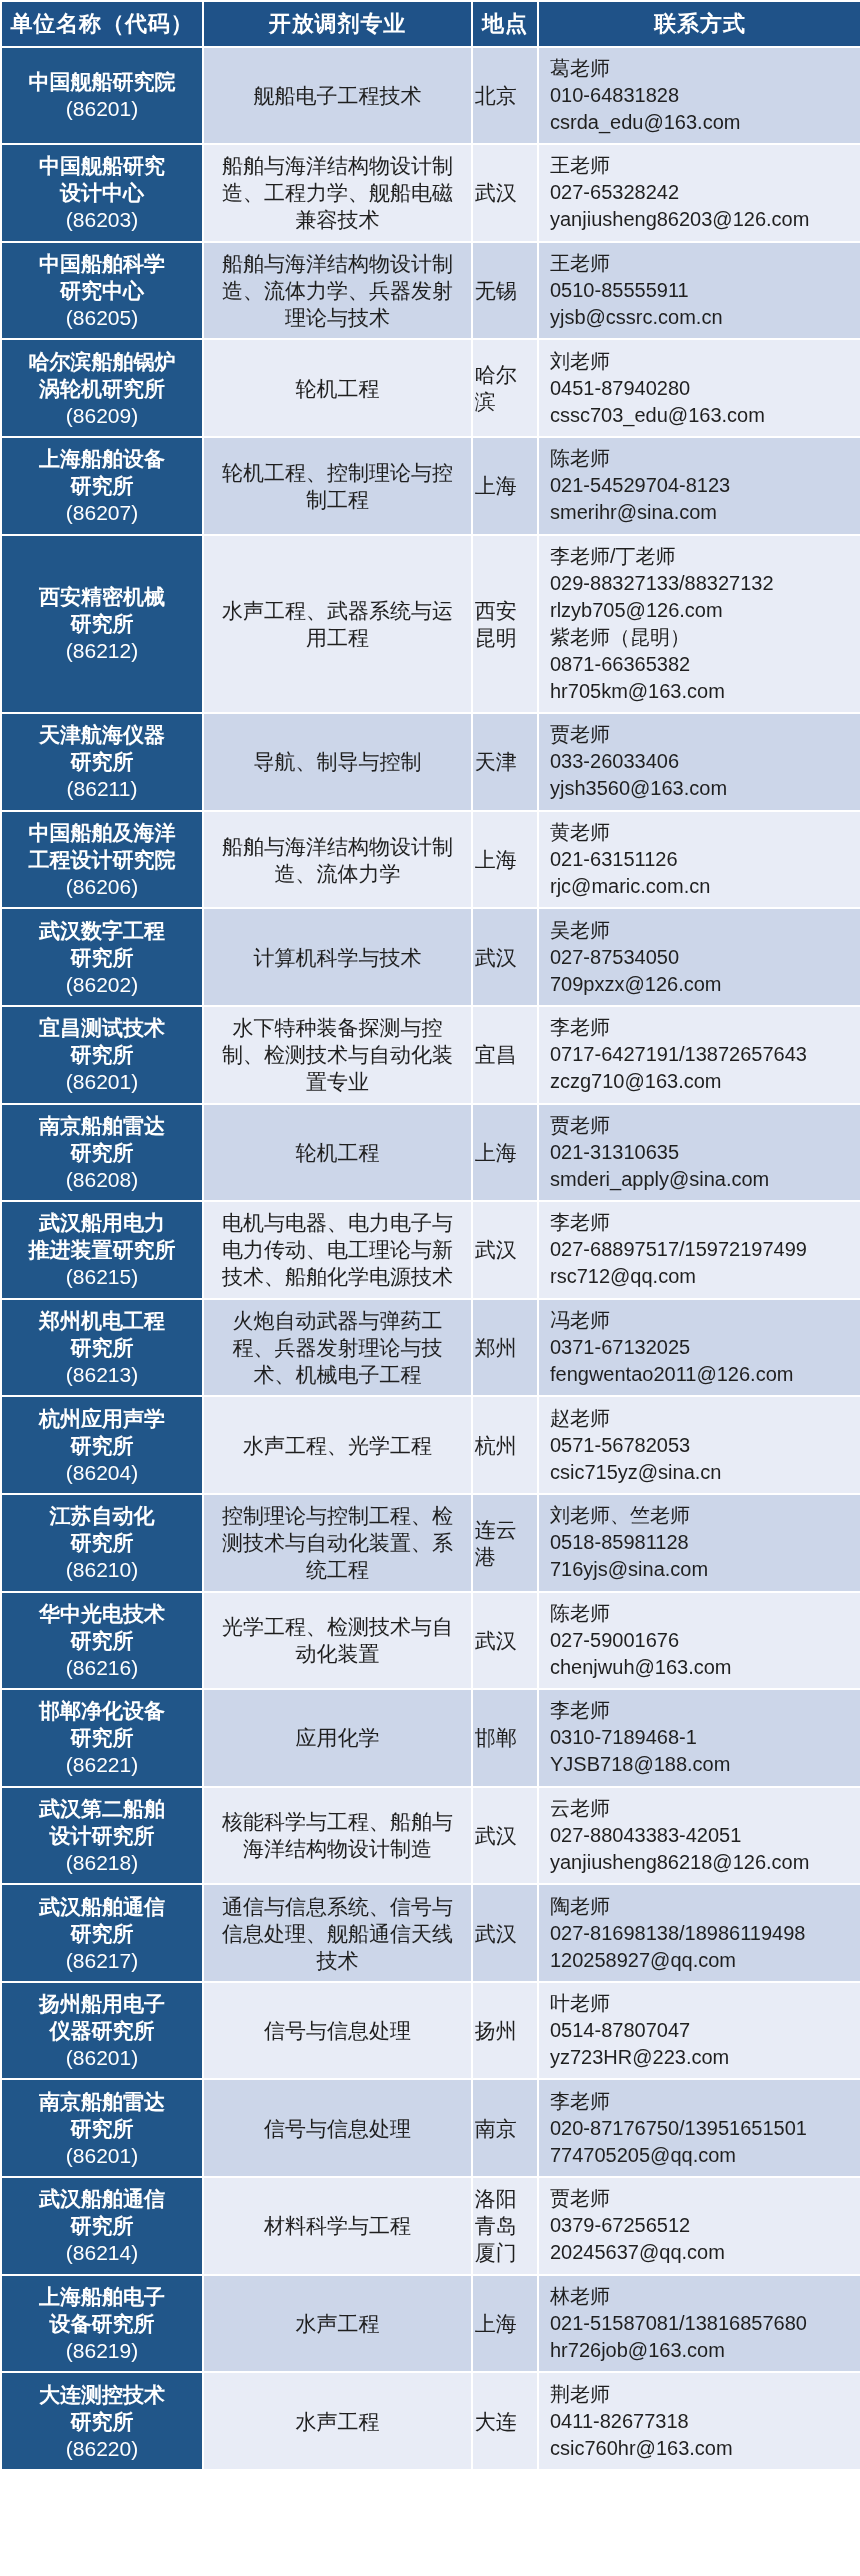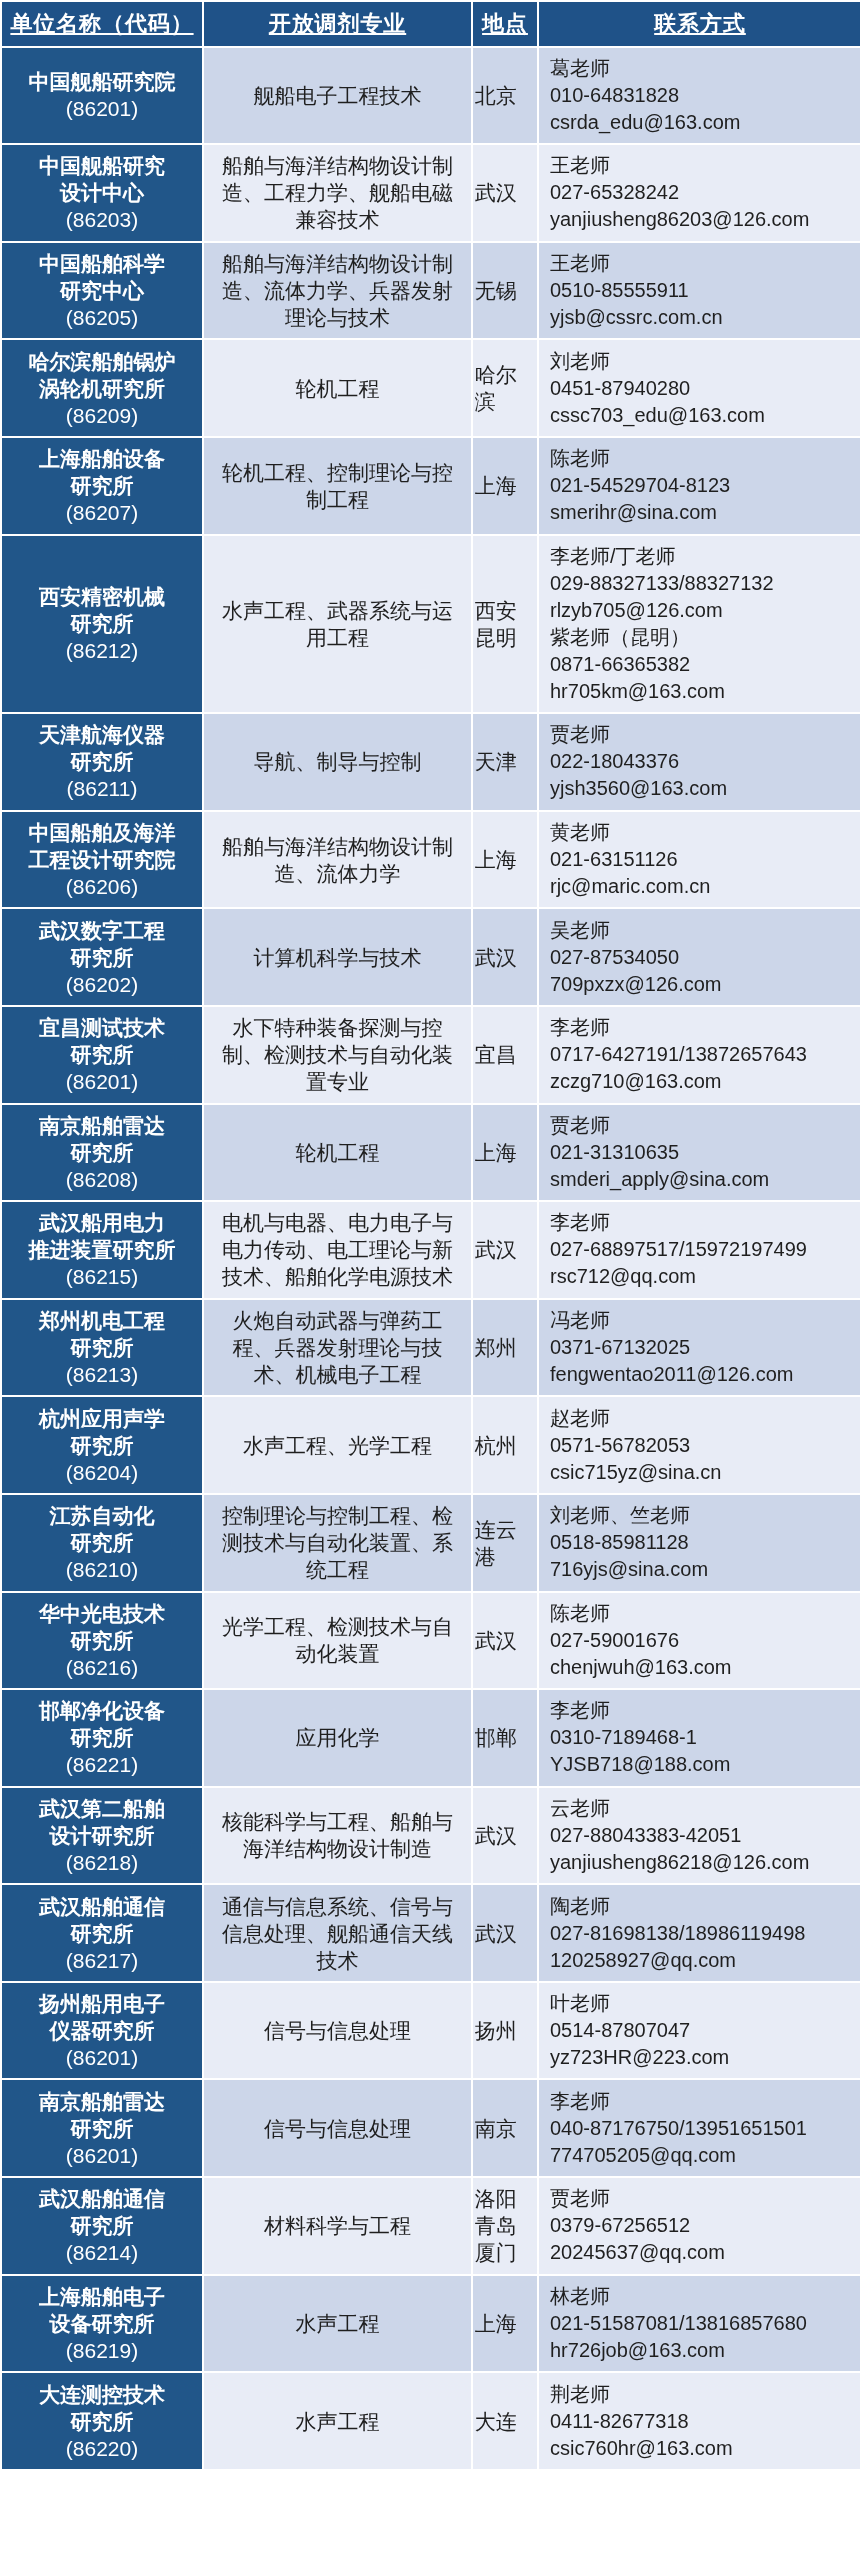--- a/index.html
+++ b/index.html
@@ -32,21 +32,20 @@
   }
   thead th{
     background:var(--header-bg);
     color:var(--header-text);
     font-size:22px;
     font-weight:700;
     text-align:center;
     height:40px;
     padding:1.8px 3.6px;
     letter-spacing:0.9px;
-    text-decoration:underline;
   }
   tbody th.c-unit{
     background:var(--unit-col-bg);
     color:#ffffff;
     font-weight:400;
     text-align:center;
     font-size:21px;
     line-height:27px;
     padding:7.3px 5.5px;
   }
@@ -187,21 +186,21 @@
   <tr class="shade-a">
     <th class="c-unit">
       <div class="unit-name">天津航海仪器
 研究所</div>
       <div class="unit-code">(86211)</div>
     </th>
     <td class="c-major">导航、制导与控制</td>
     <td class="c-loc">天津</td>
     <td class="c-contact">
           <div>贾老师</div>
-          <div>022-18043376</div>
+          <div>033-26033406</div>
           <div>yjsh3560@163.com</div>
         </td>
   </tr>
 
   <tr class="shade-b">
     <th class="c-unit">
       <div class="unit-name">中国船舶及海洋
 工程设计研究院</div>
       <div class="unit-code">(86206)</div>
     </th>
@@ -397,21 +396,21 @@
   <tr class="shade-a">
     <th class="c-unit">
       <div class="unit-name">南京船舶雷达
 研究所</div>
       <div class="unit-code">(86201)</div>
     </th>
     <td class="c-major">信号与信息处理</td>
     <td class="c-loc">南京</td>
     <td class="c-contact">
           <div>李老师</div>
-          <div>040-87176750/13951651501</div>
+          <div>020-87176750/13951651501</div>
           <div>774705205@qq.com</div>
         </td>
   </tr>
 
   <tr class="shade-b">
     <th class="c-unit">
       <div class="unit-name">武汉船舶通信
 研究所</div>
       <div class="unit-code">(86214)</div>
     </th>

